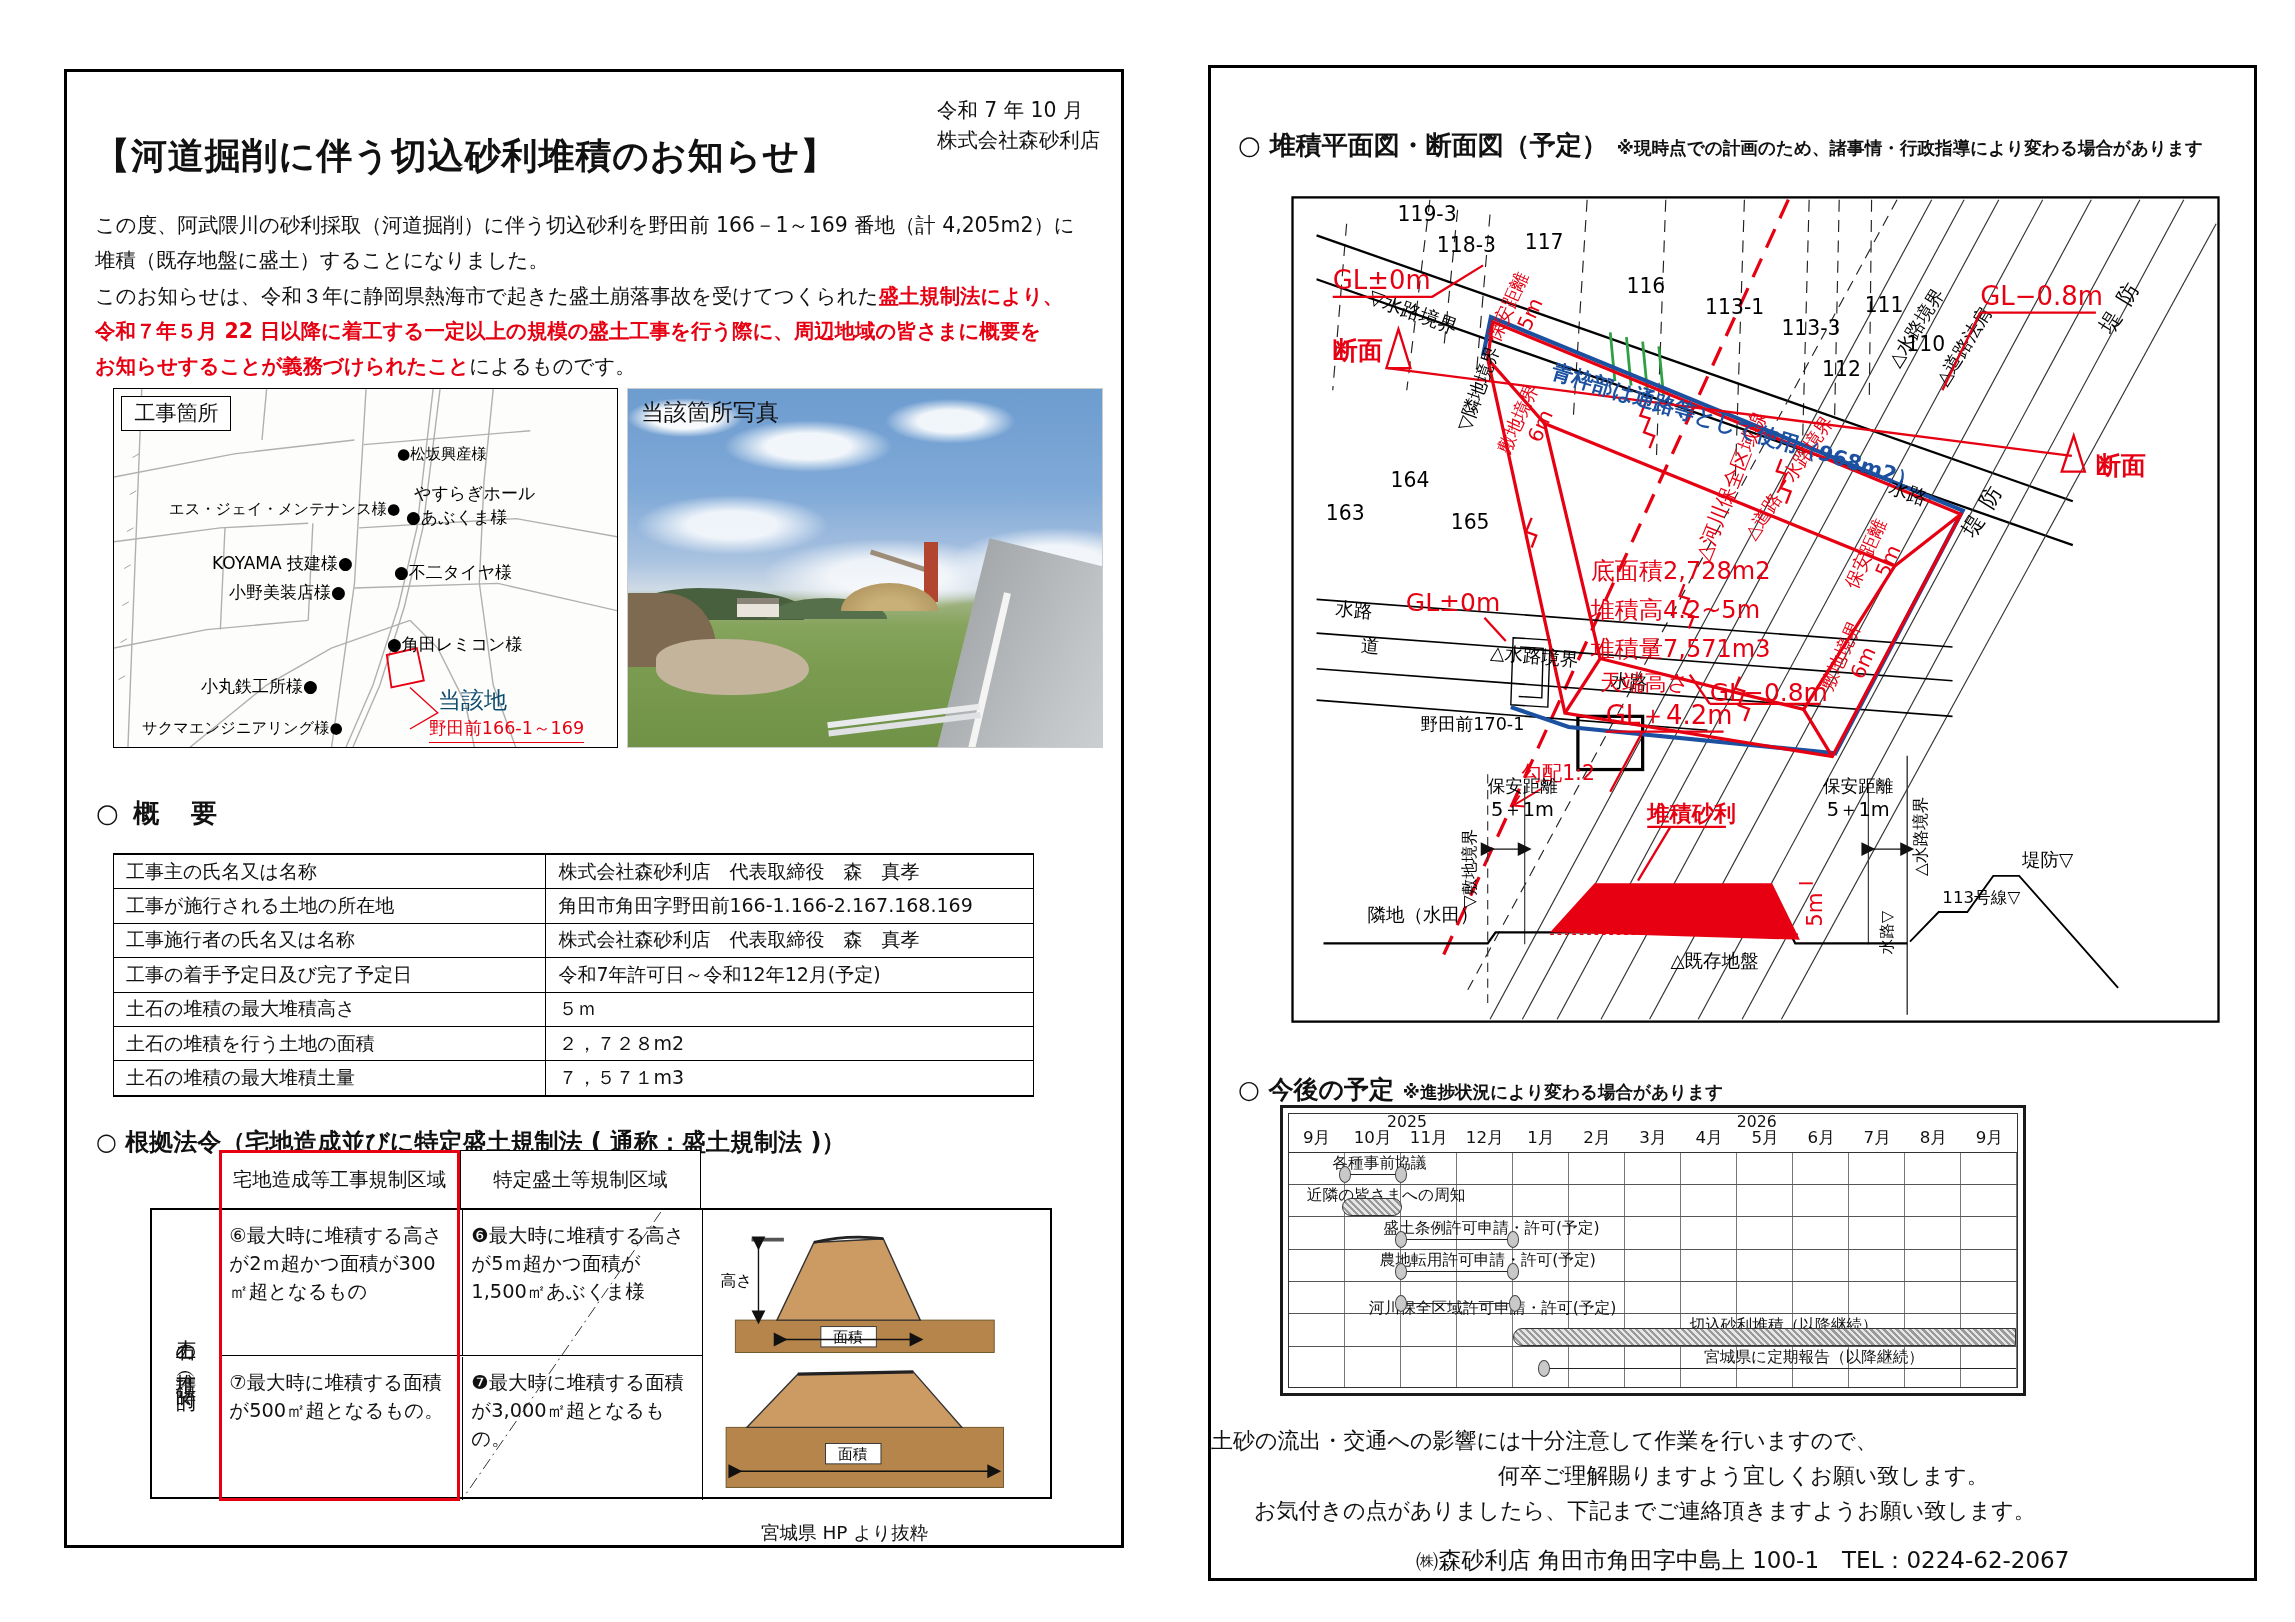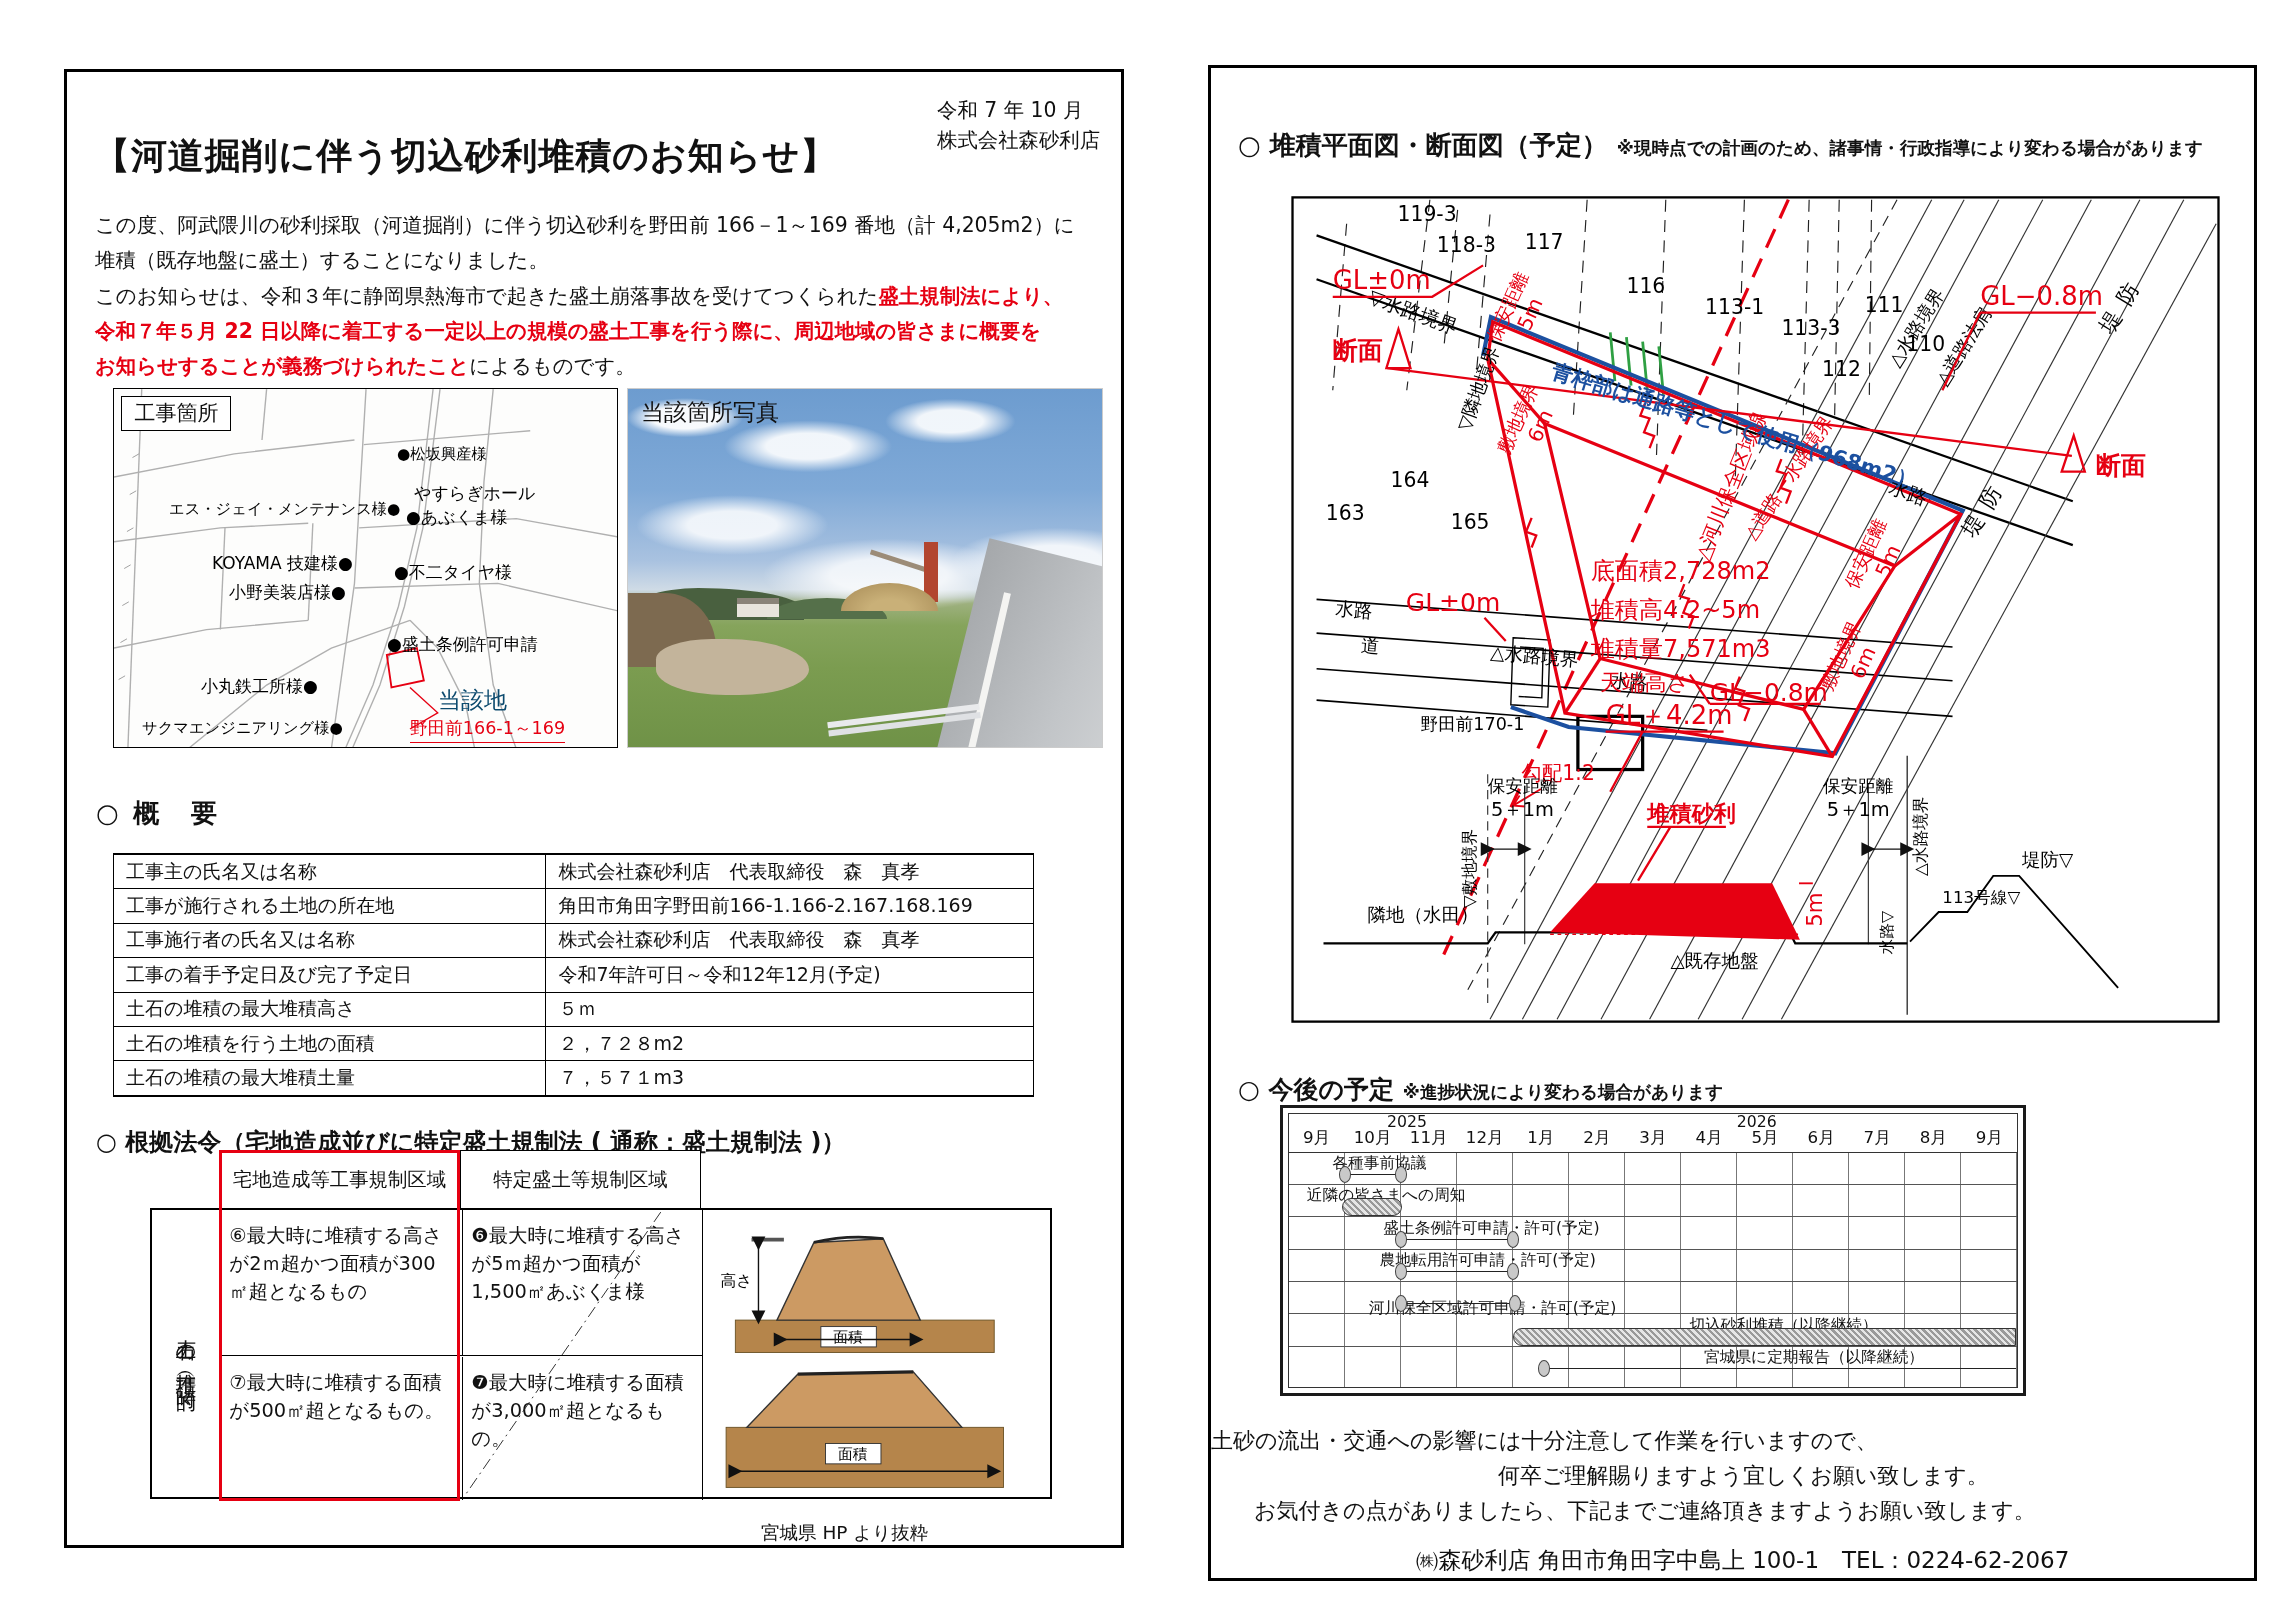--- a/index.html
+++ b/index.html
@@ -145,25 +145,25 @@
         <path d="M640,645 L700,700 L640,735" stroke="#e60012" stroke-width="3" fill="none"></path>
       </svg>
       <div class="map-title">工事箇所</div>
       <div class="place" style="left:283px;top:55px;">●松坂興産様</div>
       <div class="place" style="left:55px;top:110px;">エス・ジェイ・メンテナンス様●</div>
       <div class="place" style="left:300px;top:93px;font-size:17px;">やすらぎホール</div>
       <div class="place" style="left:292px;top:117px;font-size:17px;">●あぶくま様</div>
       <div class="place" style="left:98px;top:163px;font-size:17px;">KOYAMA 技建様●</div>
       <div class="place" style="left:115px;top:192px;font-size:17px;">小野美装店様●</div>
       <div class="place" style="left:280px;top:172px;font-size:17px;">●不二タイヤ様</div>
-      <div class="place" style="left:273px;top:244px;font-size:17px;">●盛土条例許可申請</div>
+      <div class="place" style="left:273px;top:244px;font-size:17px;">●角田レミコン様</div>
       <div class="place" style="left:87px;top:286px;font-size:17px;">小丸鉄工所様●</div>
       <div class="place" style="left:28px;top:329px;">サクマエンジニアリング様●</div>
       <div class="site-label" style="left:324px;top:296px;">当該地</div>
-      <div class="site-parcel" style="left:296px;top:327px;">野田前166-1～169</div>
+      <div class="site-parcel" style="left:315px;top:327px;">野田前166-1～169</div>
     </div>
 
     <div class="photo-box">
       <div class="ph ph-trees"></div>
       <div class="ph ph-trees2"></div>
       <div class="ph ph-house"></div>
       <div class="ph ph-conveyor"></div>
       <div class="ph ph-plant"></div>
       <div class="ph ph-pile"></div>
       <div class="ph ph-dirt"></div>

